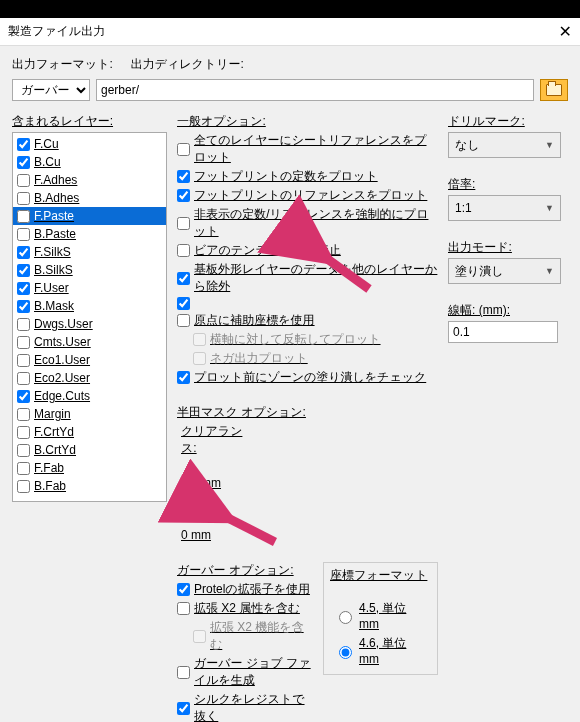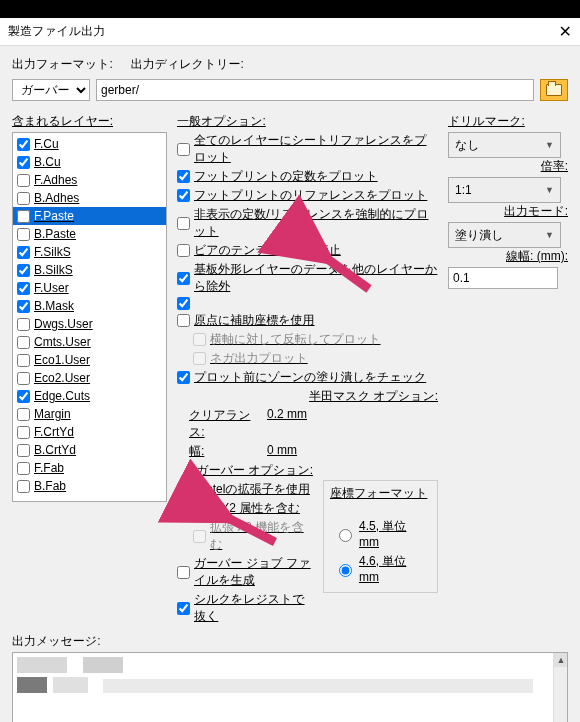--- a/index.html
+++ b/index.html
@@ -23,26 +23,26 @@
   .col-right { width: 120px; }
   .group-label { margin: 6px 0 2px 0; }
   .layers-box { border: 1px solid #aaa; background: #fff; padding: 2px 0; height: 370px; overflow: hidden; }
   .layer-row { display: flex; align-items: center; padding: 1px 4px; gap: 4px; height: 18px; }
   .layer-row.selected { background: #0a6cd6; color: #fff; }
   .layer-row input[type=checkbox] { margin: 0; }
   .check-row { display: flex; align-items: center; gap: 4px; margin: 2px 0; }
   .check-row.disabled { color: #888; }
   .check-row input[type=checkbox] { margin: 0; }
   .check-row.indent { margin-left: 16px; }
-  .kv { display: flex; gap: 8px; margin: 2px 12px; }
+  .kv { display: flex; gap: 19px; margin: 2px 4px; flex-direction: column; }
   .kv-label { width: 70px; }
   .text-input { width: 110px; border: 1px solid #aaa; padding: 2px 4px; background: #fff; }
   .radio-group { border: 1px solid #ccc; padding: 4px 6px; margin-top: 4px; }
   .radio-row { display: flex; align-items: center; gap: 4px; margin: 4px 4px; }
-  .section-gap { margin-top: 0; text-align: right; }
+  .section-gap { margin-top: 18px; }
   .msg-box { border: 1px solid #aaa; background: #fff; height: 74px; margin-top: 2px; position: relative; overflow: hidden; }
   .msg-pixelated { position: absolute; inset: 0; }
   .msg-block { position: absolute; background: #ccc; }
   .scroll-track { position: absolute; right: 0; top: 0; bottom: 0; width: 14px; background: #eee; border-left: 1px solid #ddd; }
   .scroll-up, .scroll-down { position: absolute; left: 0; width: 14px; height: 14px; background: #e0e0e0; display:flex; align-items:center; justify-content:center; font-size:9px; color:#555; }
   .scroll-up { top: 0; }
   .arrow { position: absolute; pointer-events: none; }
   .sel-dropdown { display:inline-flex; align-items:center; justify-content:space-between; border:1px solid #aaa; background:#eee; padding:12px 6px; width:113px; height:20px; }
   .sel-dropdown .chev { font-size:9px; color:#555; }
   .main-wrap { position: relative; }

